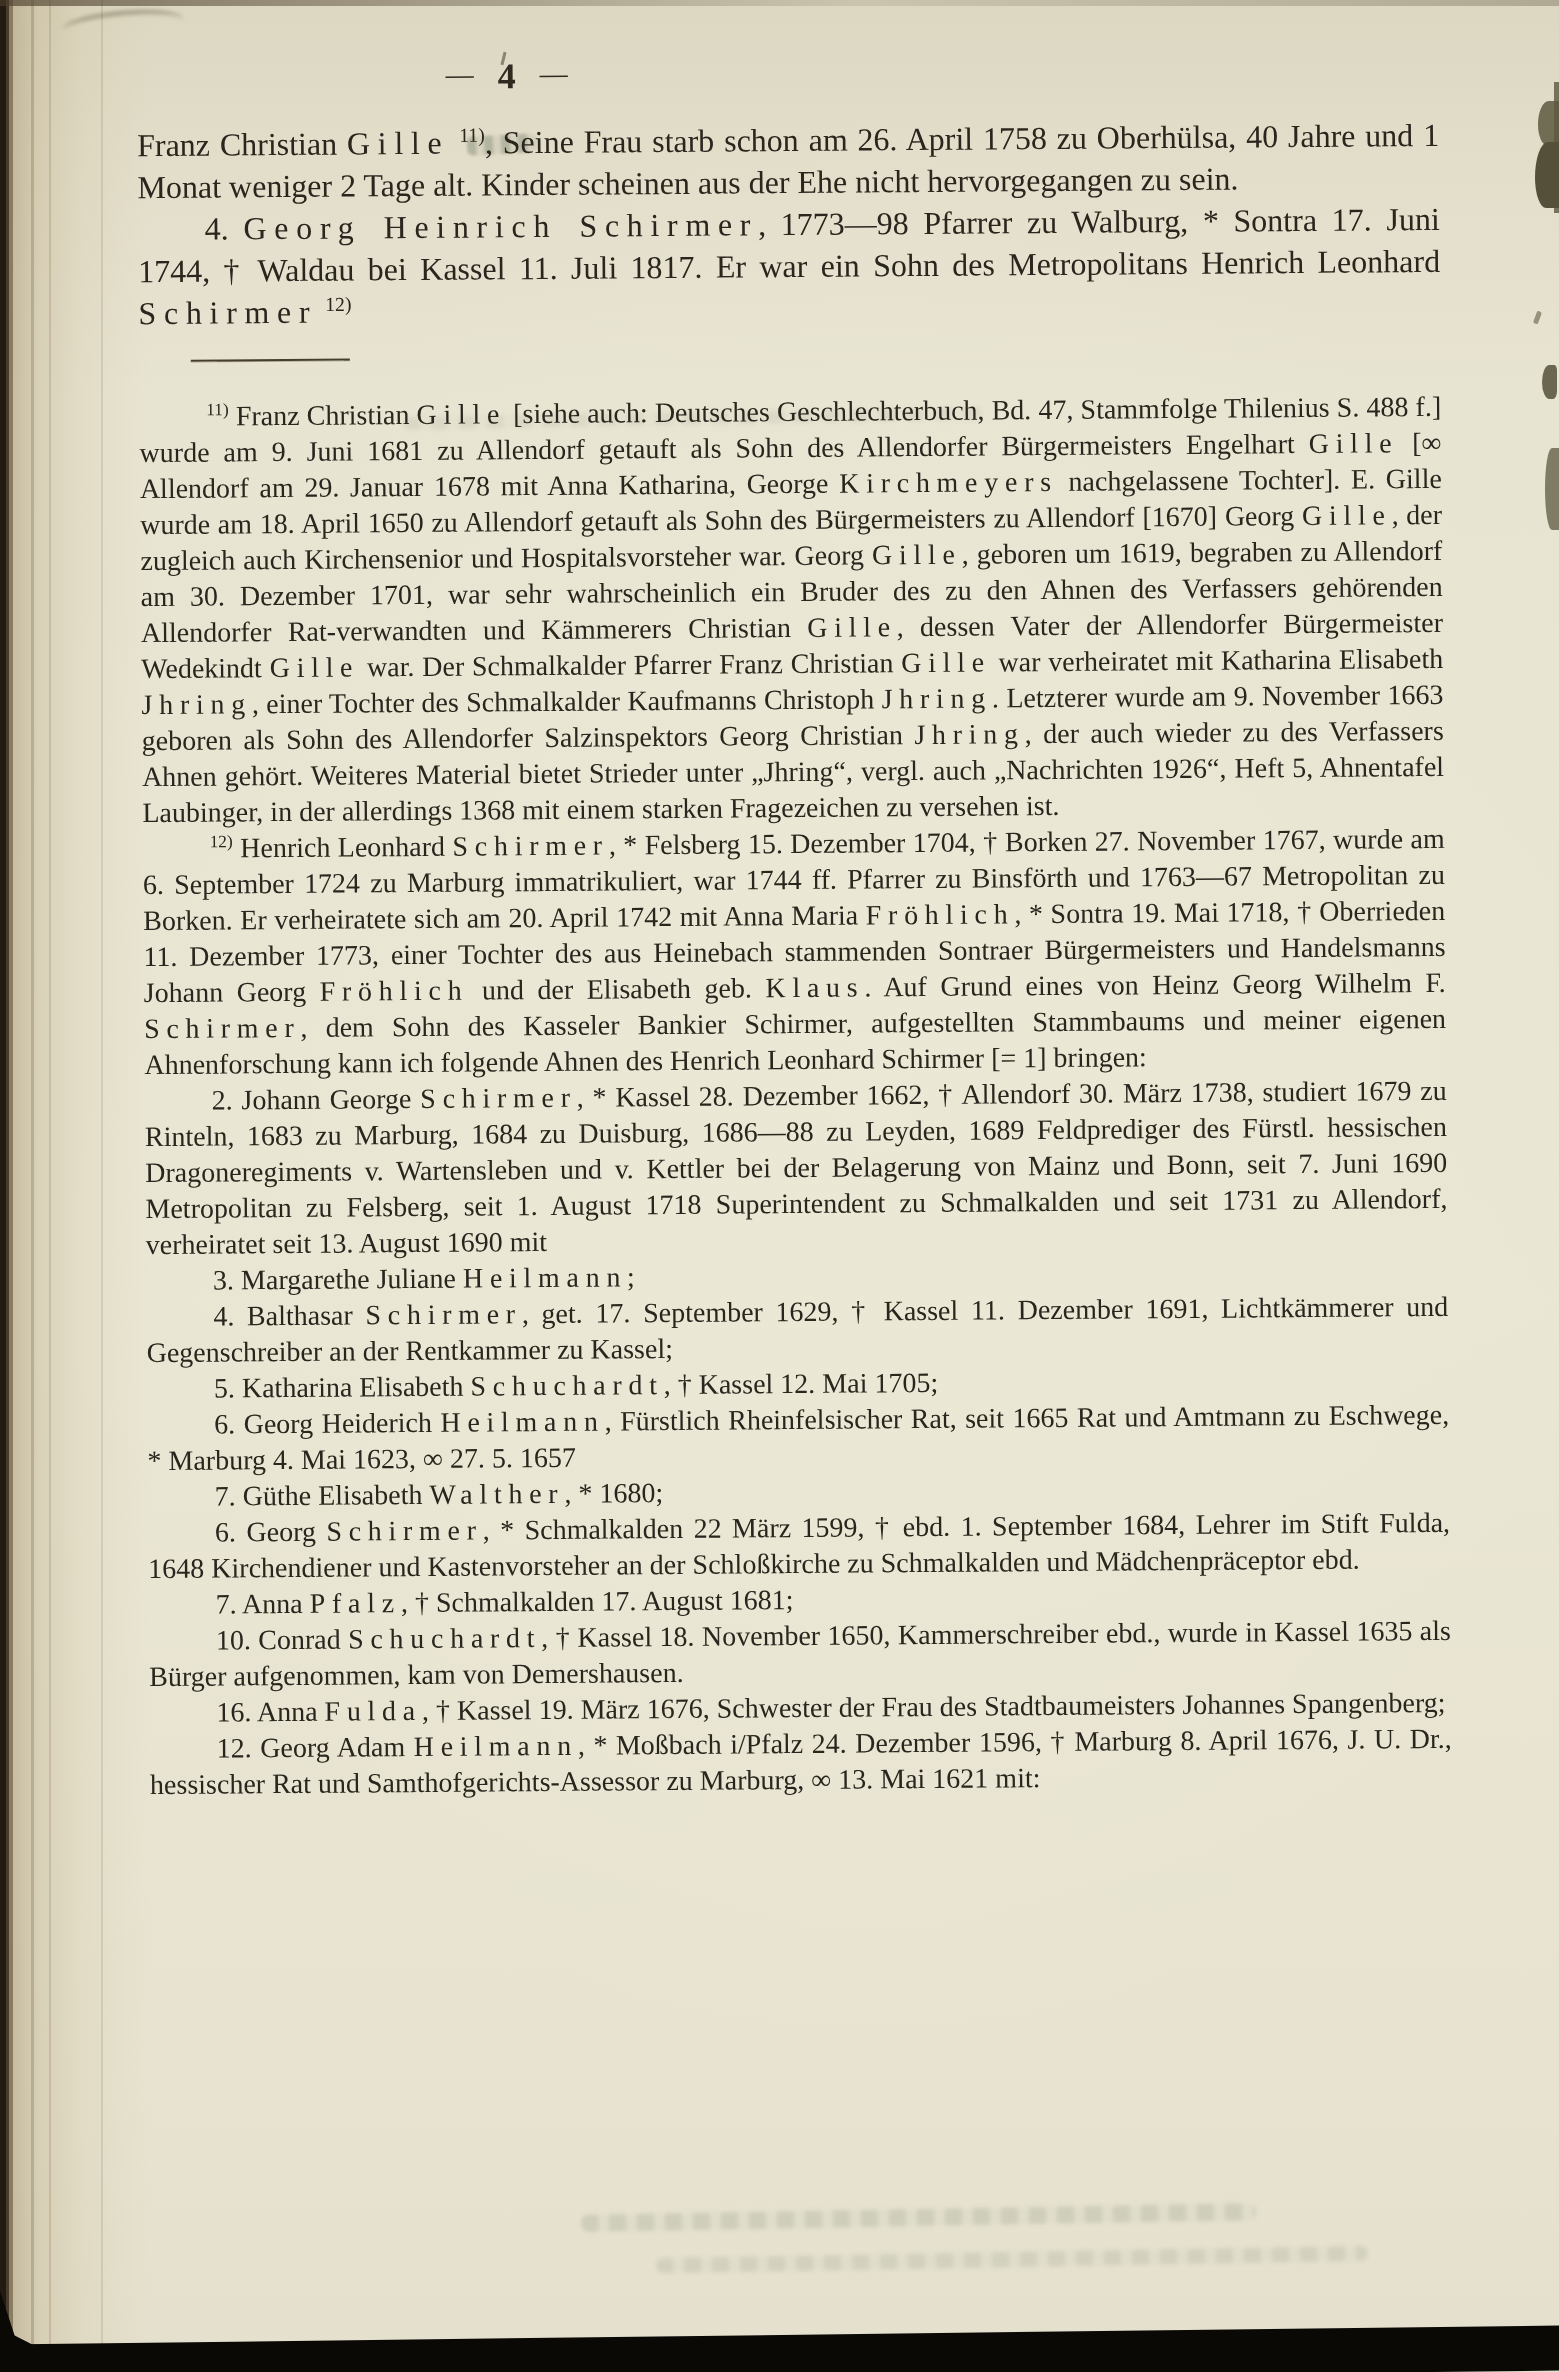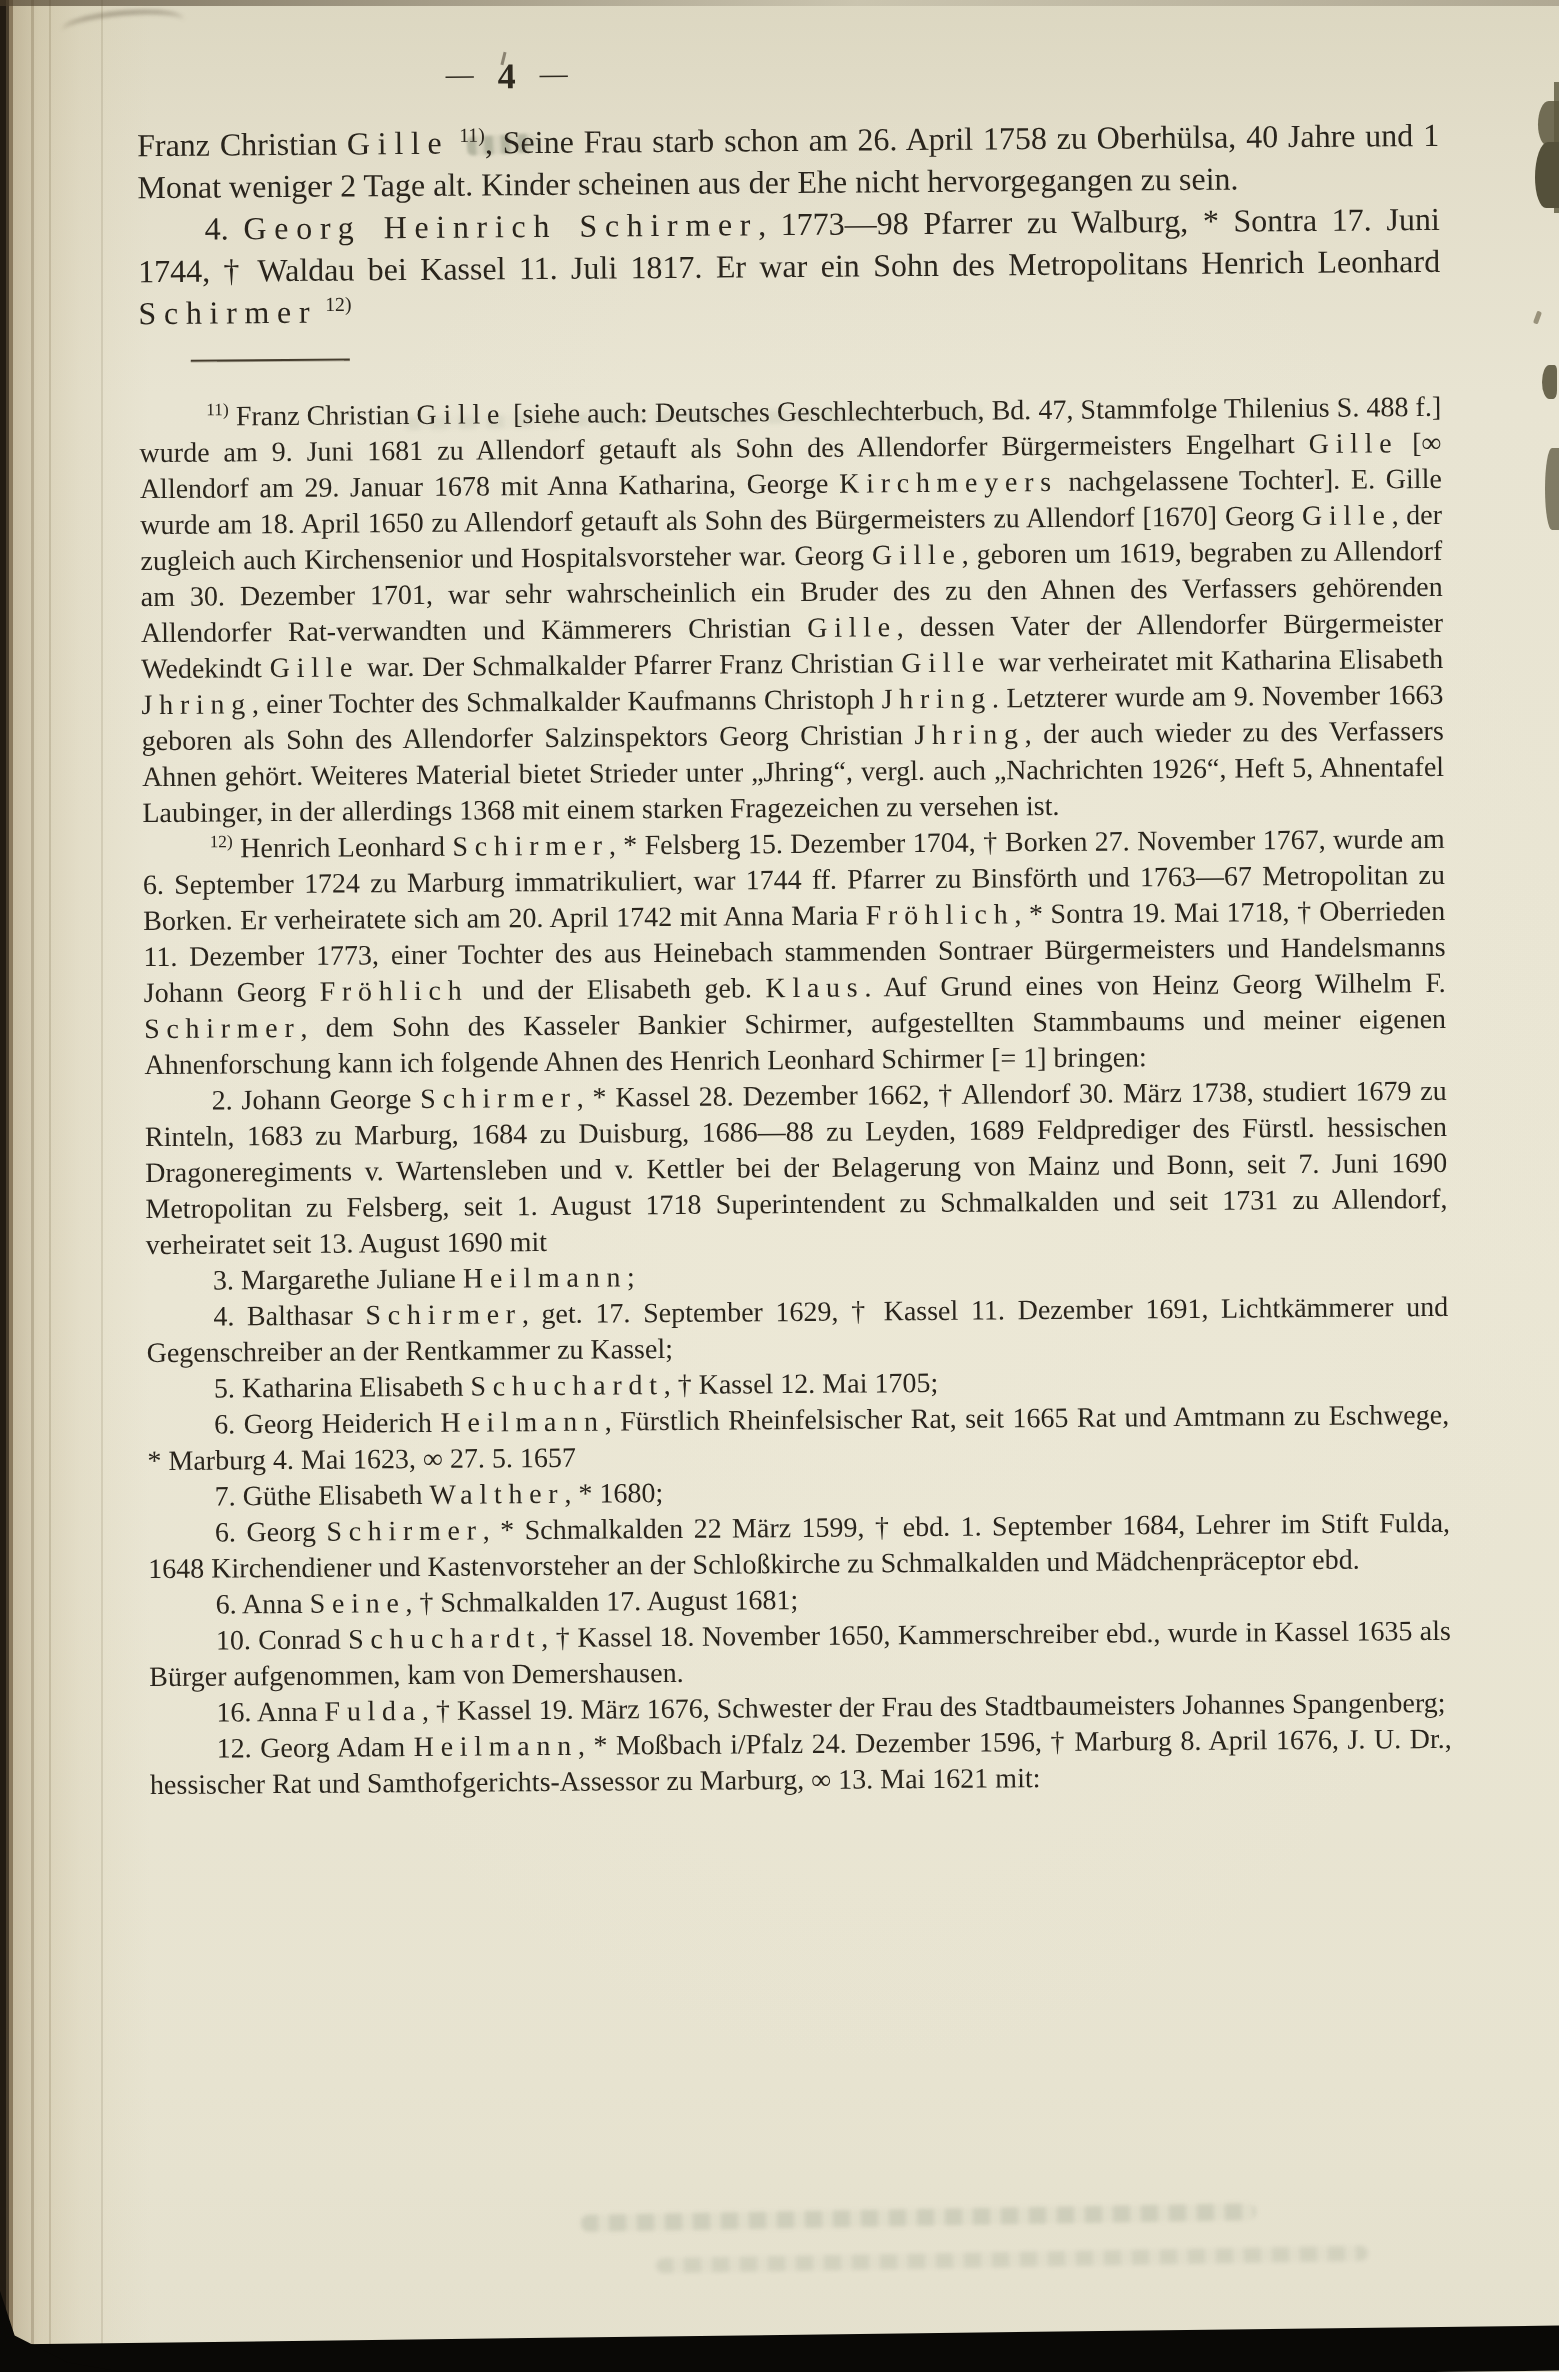--- a/index.html
+++ b/index.html
@@ -111,21 +111,21 @@
     <div class="footnotes" id="footnotes">
         <p class="indent"><sup>11)</sup><span> Franz Christian </span><span class="sp">Gille</span><span> [siehe auch: Deutsches Geschlechterbuch, Bd. 47, Stammfolge Thilenius S. 488 f.] wurde am 9. Juni 1681 zu Allendorf getauft als Sohn des Allendorfer Bürgermeisters Engelhart </span><span class="sp">Gille</span><span> [∞ Allendorf am 29. Januar 1678 mit Anna Katharina, George </span><span class="sp">Kirchmeyers</span><span> nachgelassene Tochter]. E. Gille wurde am 18. April 1650 zu Allendorf getauft als Sohn des Bürgermeisters zu Allendorf [1670] Georg </span><span class="sp">Gille</span><span>, der zugleich auch Kirchensenior und Hospitalsvorsteher war. Georg </span><span class="sp">Gille</span><span>, geboren um 1619, begraben zu Allendorf am 30. Dezember 1701, war sehr wahrscheinlich ein Bruder des zu den Ahnen des Verfassers gehörenden Allendorfer Rat-verwandten und Kämmerers Christian </span><span class="sp">Gille</span><span>, dessen Vater der Allendorfer Bürgermeister Wedekindt </span><span class="sp">Gille</span><span> war. Der Schmalkalder Pfarrer Franz Christian </span><span class="sp">Gille</span><span> war verheiratet mit Katharina Elisabeth </span><span class="sp">Jhring</span><span>, einer Tochter des Schmalkalder Kaufmanns Christoph </span><span class="sp">Jhring</span><span>. Letzterer wurde am 9. November 1663 geboren als Sohn des Allendorfer Salzinspektors Georg Christian </span><span class="sp">Jhring</span><span>, der auch wieder zu des Verfassers Ahnen gehört. Weiteres Material bietet Strieder unter „Jhring“, vergl. auch „Nachrichten 1926“, Heft 5, Ahnentafel Laubinger, in der allerdings 1368 mit einem starken Fragezeichen zu versehen ist.</span></p>
         <p class="indent"><sup>12)</sup><span> Henrich Leonhard </span><span class="sp">Schirmer</span><span>, * Felsberg 15. Dezember 1704, † Borken 27. November 1767, wurde am 6. September 1724 zu Marburg immatrikuliert, war 1744 ff. Pfarrer zu Binsförth und 1763—67 Metropolitan zu Borken. Er verheiratete sich am 20. April 1742 mit Anna Maria </span><span class="sp">Fröhlich</span><span>, * Sontra 19. Mai 1718, † Oberrieden 11. Dezember 1773, einer Tochter des aus Heinebach stammenden Sontraer Bürgermeisters und Handelsmanns Johann Georg </span><span class="sp">Fröhlich</span><span> und der Elisabeth geb. </span><span class="sp">Klaus</span><span>. Auf Grund eines von Heinz Georg Wilhelm F. </span><span class="sp">Schirmer</span><span>, dem Sohn des Kasseler Bankier Schirmer, aufgestellten Stammbaums und meiner eigenen Ahnenforschung kann ich folgende Ahnen des Henrich Leonhard Schirmer [= 1] bringen:</span></p>
         <p class="indent"><span>2. Johann George </span><span class="sp">Schirmer</span><span>, * Kassel 28. Dezember 1662, † Allendorf 30. März 1738, studiert 1679 zu Rinteln, 1683 zu Marburg, 1684 zu Duisburg, 1686—88 zu Leyden, 1689 Feldprediger des Fürstl. hessischen Dragoneregiments v. Wartensleben und v. Kettler bei der Belagerung von Mainz und Bonn, seit 7. Juni 1690 Metropolitan zu Felsberg, seit 1. August 1718 Superintendent zu Schmalkalden und seit 1731 zu Allendorf, verheiratet seit 13. August 1690 mit</span></p>
         <p class="indent"><span>3. Margarethe Juliane </span><span class="sp">Heilmann</span><span>;</span></p>
         <p class="indent"><span>4. Balthasar </span><span class="sp">Schirmer</span><span>, get. 17. September 1629, † Kassel 11. Dezember 1691, Lichtkämmerer und Gegenschreiber an der Rentkammer zu Kassel;</span></p>
         <p class="indent"><span>5. Katharina Elisabeth </span><span class="sp">Schuchardt</span><span>, † Kassel 12. Mai 1705;</span></p>
         <p class="indent"><span>6. Georg Heiderich </span><span class="sp">Heilmann</span><span>, Fürstlich Rheinfelsischer Rat, seit 1665 Rat und Amtmann zu Eschwege, * Marburg 4. Mai 1623, ∞ 27. 5. 1657</span></p>
         <p class="indent"><span>7. Güthe Elisabeth </span><span class="sp">Walther</span><span>, * 1680;</span></p>
         <p class="indent"><span>6. Georg </span><span class="sp">Schirmer</span><span>, * Schmalkalden 22 März 1599, † ebd. 1. September 1684, Lehrer im Stift Fulda, 1648 Kirchendiener und Kastenvorsteher an der Schloßkirche zu Schmalkalden und Mädchenpräceptor ebd.</span></p>
-        <p class="indent"><span>6. Anna </span><span class="sp">Seine</span><span>, † Schmalkalden 17. August 1681;</span></p>
+        <p class="indent"><span>7. Anna </span><span class="sp">Pfalz</span><span>, † Schmalkalden 17. August 1681;</span></p>
         <p class="indent"><span>10. Conrad </span><span class="sp">Schuchardt</span><span>, † Kassel 18. November 1650, Kammerschreiber ebd., wurde in Kassel 1635 als Bürger aufgenommen, kam von Demershausen.</span></p>
         <p class="indent"><span>16. Anna </span><span class="sp">Fulda</span><span>, † Kassel 19. März 1676, Schwester der Frau des Stadtbaumeisters Johannes Spangenberg;</span></p>
         <p class="indent"><span>12. Georg Adam </span><span class="sp">Heilmann</span><span>, * Moßbach i/Pfalz 24. Dezember 1596, † Marburg 8. April 1676, J. U. Dr., hessischer Rat und Samthofgerichts-Assessor zu Marburg, ∞ 13. Mai 1621 mit:</span></p>
       </div>
   </div>
 
   <div class="bottom-band"></div>
   <div class="bottom-wedge"></div>
 </div>
 

